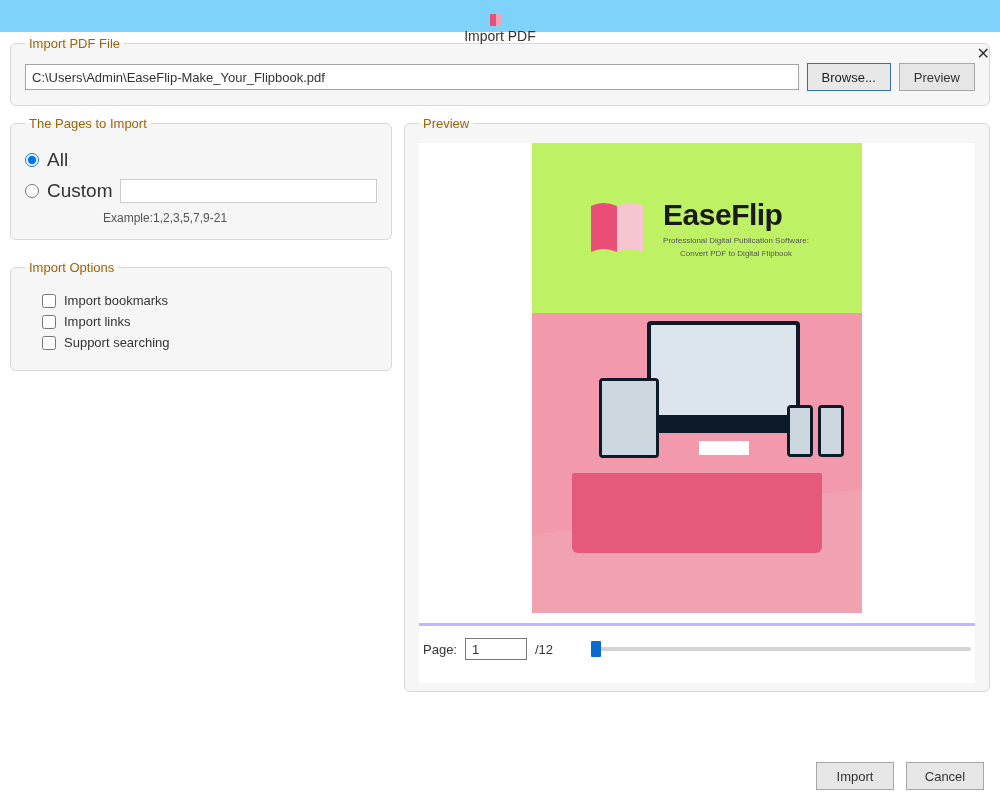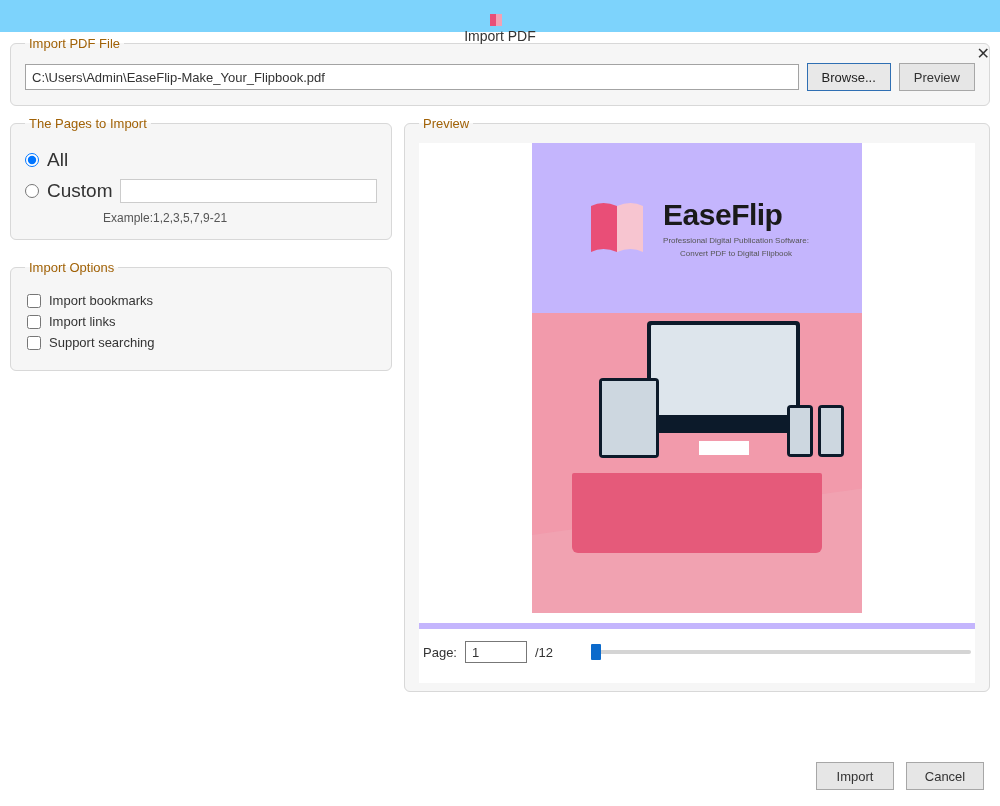--- a/index.html
+++ b/index.html
@@ -16,42 +16,42 @@
 .btn { height:28px; padding:0 14px; border:1px solid #a7a7a7; background:#e6e6e6; font-size:13px; cursor:pointer; display:flex; align-items:center; justify-content:center; }
 .btn.browse { border:1px solid #2f6fb3; background:#e8e8e8; color:#222; }
 .columns { display:flex; gap:12px; }
 .leftcol { width:382px; display:flex; flex-direction:column; gap:10px; }
 .rightcol { flex:1; }
 .radio-row { display:flex; align-items:center; gap:8px; margin:6px 0 8px 0; }
 .radio-row input[type="radio"] { width:14px; height:14px; }
 .radio-row label { font-size:19px; }
 .custom-input { flex:1; height:24px; border:1px solid #ccc; background:#fff; }
 .example { margin-left:78px; color:#555; font-size:12px; }
-.check-row { display:flex; align-items:center; gap:8px; margin:6px 2px; }
+.check-row { display:flex; align-items:center; gap:8px; margin:6px 17px; }
 .check-row input[type="checkbox"] { width:14px; height:14px; }
 .preview-body { background:#fff; border:none; height:540px; display:flex; flex-direction:column; }
 .preview-image { width:330px; height:470px; margin:0 auto; position:relative; }
-.preview-image .logoarea { position:absolute; top:0; left:0; right:0; height:170px; background:#c4b5fd; display:flex; align-items:center; justify-content:center; gap:14px; padding:0 16px; }
+.preview-image .logoarea { position:absolute; top:0; left:0; right:0; height:170px; background:#bef264; display:flex; align-items:center; justify-content:center; gap:14px; padding:0 16px; }
 .preview-image .logoarea .book-icon { width:64px; height:64px; }
 .preview-image .logoarea .logotext { display:flex; flex-direction:column; }
 .preview-image .logoarea .brand { font-size:30px; font-weight:700; color:#1a1a1a; letter-spacing:-0.5px; }
 .preview-image .logoarea .tag1 { font-size:8px; color:#555; margin-top:4px;text-align:center; }
 .preview-image .pinkarea { position:absolute; top:170px; left:0; right:0; bottom:0; background:#f29aab; overflow:hidden; }
 .pinkarea .table { position:absolute; left:40px; right:40px; top:160px; height:80px; background:#e55a7a; border-radius:2px 2px 6px 6px; }
 .pinkarea .fold { position:absolute; left:-30px; top:200px; width:400px; height:400px; background:#efaab8; transform:rotate(-8deg); opacity:0.5; }
 .device { position:absolute; background:#0c1a2a; border-radius:4px; }
 .monitor { left:115px; top:8px; width:153px; height:112px; }
 .monitor .screen { position:absolute; inset:4px 4px 18px 4px; background:#dde5ec; border-radius:1px; }
 .monitor .stand { position:absolute; bottom:-22px; left:50%; transform:translateX(-50%); width:50px; height:8px; background:#fff; border-top:14px solid #fff; }
 .tablet { left:67px; top:65px; width:60px; height:80px; }
 .tablet .screen, .phone .screen { position:absolute; inset:3px; background:#cdd7e0; }
 .phone { width:26px; height:52px; }
 .phone1 { left:255px; top:92px; }
 .phone2 { left:286px; top:92px; }
-.page-controls { display:flex; align-items:center; gap:8px; padding:12px 4px 0 4px; border-top:6px solid #c4b5fd; margin-top:10px; }
+.page-controls { display:flex; align-items:center; gap:8px; padding:12px 4px 0 4px; border-top:3px solid #c4b5fd; margin-top:10px; }
 .page-input { width:62px; height:22px; border:1px solid #777; background:#fff; padding:0 6px; font-size:13px; }
 .slider-wrap { flex:1; display:flex; align-items:center; margin-left:30px; }
 .slider { width:100%; height:4px; background:#d4d4d4; position:relative; border-radius:2px; }
 .slider .thumb { position:absolute; left:0; top:-6px; width:10px; height:16px; background:#0b6acb; border-radius:1px; }
 .footer { position:absolute; bottom:16px; right:16px; display:flex; gap:12px; }
 .footer .btn { width:78px; }
 </style>
 </head>
 <body>
 

